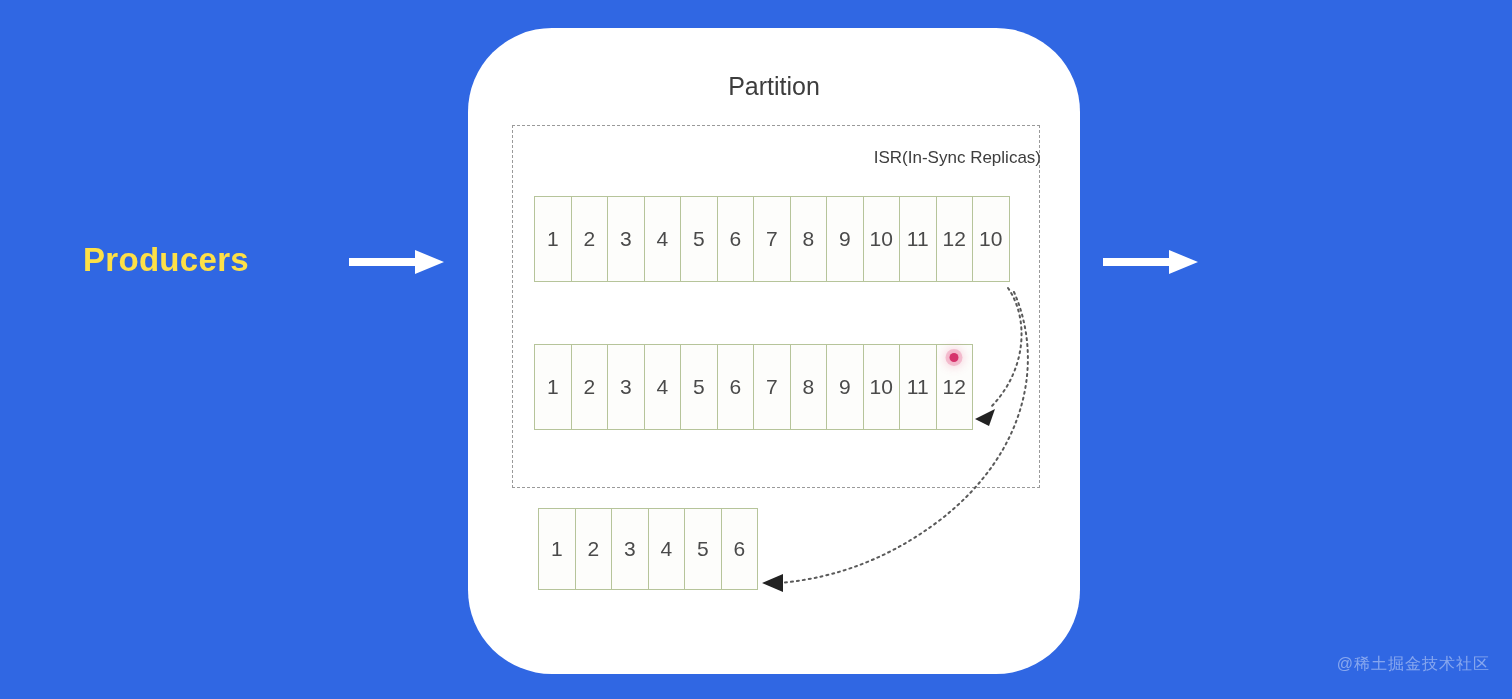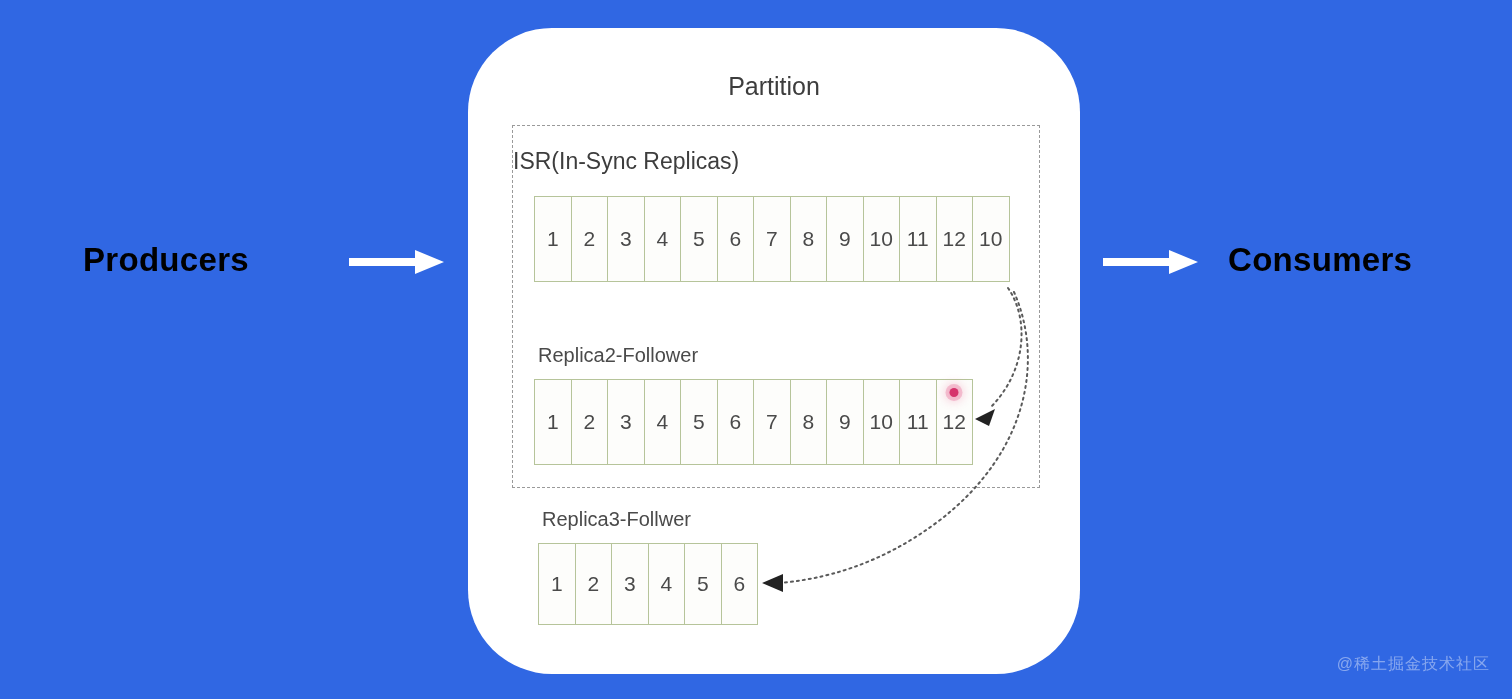--- a/index.html
+++ b/index.html
@@ -17,21 +17,21 @@
   #canvas {
     position: relative;
     width: 1512px;
     height: 699px;
     background: #3067e3;
   }
 
   
   .side-label {
     position: absolute;
-    color: #000000;
+    color: #fde047;
     font-size: 33px;
     font-weight: bold;
     letter-spacing: 0.3px;
     white-space: nowrap;
   }
   #producers-label { left: 83px;  top: 241px; }
   #consumers-label { left: 1228px; top: 241px; }
 
   
   .flow-arrow {
@@ -74,22 +74,22 @@
     height: 363px;
     border: 1.5px dashed #9a9a9a;
     box-sizing: border-box;
   }
 
   #isr-title {
     position: absolute;
     left: 0;
     top: 22px;
     width: 528px;
-    text-align: left;
-    font-size: 23px;
+    text-align: right;
+    font-size: 17px;
     color: #3d3d3d;
   }
 
   
   .replica-group {
     position: absolute;
   }
   #replica1-group { left: 534px; top: 196px; }
   #replica2-group { left: 534px; top: 344px; }
   #replica3-group { left: 538px; top: 508px; }
@@ -167,21 +167,20 @@
   <div class="side-label" id="producers-label">Producers</div>
 
   <svg class="flow-arrow" id="producers-arrow" viewBox="0 0 95 28">
     <path d="M0 10 L66 10 L66 2 L95 14 L66 26 L66 18 L0 18 Z" fill="#ffffff"></path>
   </svg>
 
   <svg class="flow-arrow" id="consumers-arrow" viewBox="0 0 95 28">
     <path d="M0 10 L66 10 L66 2 L95 14 L66 26 L66 18 L0 18 Z" fill="#ffffff"></path>
   </svg>
 
-  <div class="side-label" id="consumers-label">Consumers</div>
 
   <div id="partition-card">
 
     <div id="partition-title">Partition</div>
 
     <div id="isr-box">
       <div id="isr-title">ISR(In-Sync Replicas)</div>
     </div>
 
   </div>
@@ -224,21 +223,20 @@
         <div class="cell">
           <span>12</span>
         </div>
         <div class="cell">
           <span>10</span>
         </div>
       </div>
   </div>
 
   <div class="replica-group" id="replica2-group">
-    <div class="replica-name">Replica2-Follower</div>
     <div class="cell-row" id="replica2-cells">
         <div class="cell">
           <span>1</span>
         </div>
         <div class="cell">
           <span>2</span>
         </div>
         <div class="cell">
           <span>3</span>
         </div>
@@ -267,21 +265,20 @@
           <span>11</span>
         </div>
         <div class="cell">
           <span>12</span>
           <span class="cell-marker"></span>
         </div>
       </div>
   </div>
 
   <div class="replica-group" id="replica3-group">
-    <div class="replica-name">Replica3-Follwer</div>
     <div class="cell-row" id="replica3-cells">
         <div class="cell">
           <span>1</span>
         </div>
         <div class="cell">
           <span>2</span>
         </div>
         <div class="cell">
           <span>3</span>
         </div>

